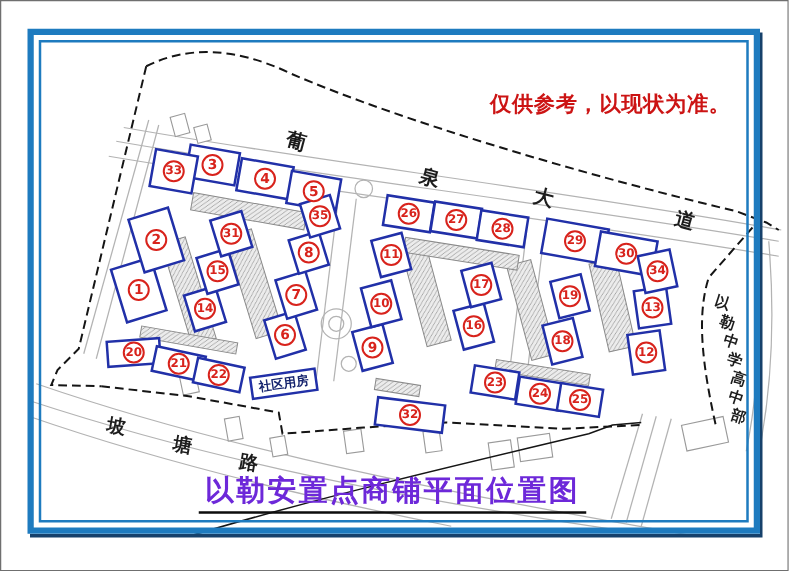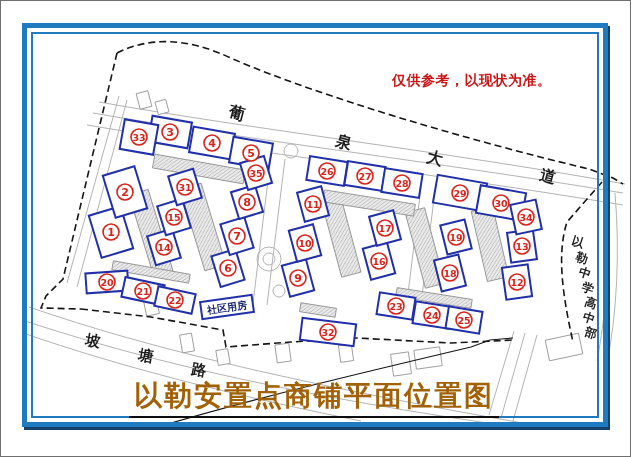--- a/index.html
+++ b/index.html
@@ -20,29 +20,29 @@
     box-shadow:2px 3px 0 #16416b;
   }
   .frame-inner{
     position:absolute;left:30px;top:31px;width:568px;height:386px;
     border:2px solid var(--blue);
     box-sizing:border-box;
   }
   #plan{position:absolute;left:0;top:0;}
   .disclaimer{
     position:absolute;left:391px;top:71px;
-    font-weight:bold;font-size:14px;letter-spacing:0.5px;
+    font-weight:bold;font-size:17px;letter-spacing:0.5px;
     color:#cc1414;white-space:nowrap;
   }
   .map-title{
     position:absolute;left:313px;top:376px;
     transform:translateX(-50%);
     font-family:Liberation Sans, sans-serif;
-    font-weight:bold;font-size:28px;letter-spacing:2px;
-    color:#a16207;white-space:nowrap;
+    font-weight:bold;font-size:23px;letter-spacing:2px;
+    color:#6d28d9;white-space:nowrap;
     border-bottom:2.5px solid #0d0d0d;
     padding:0 5px 1px 5px;
   }
 </style>
 </head>
 <body>
 
 <div class="page" style="--blue: #1e7bbf;">
 
   <svg id="plan" width="631" height="457" viewBox="0 0 631 457">

